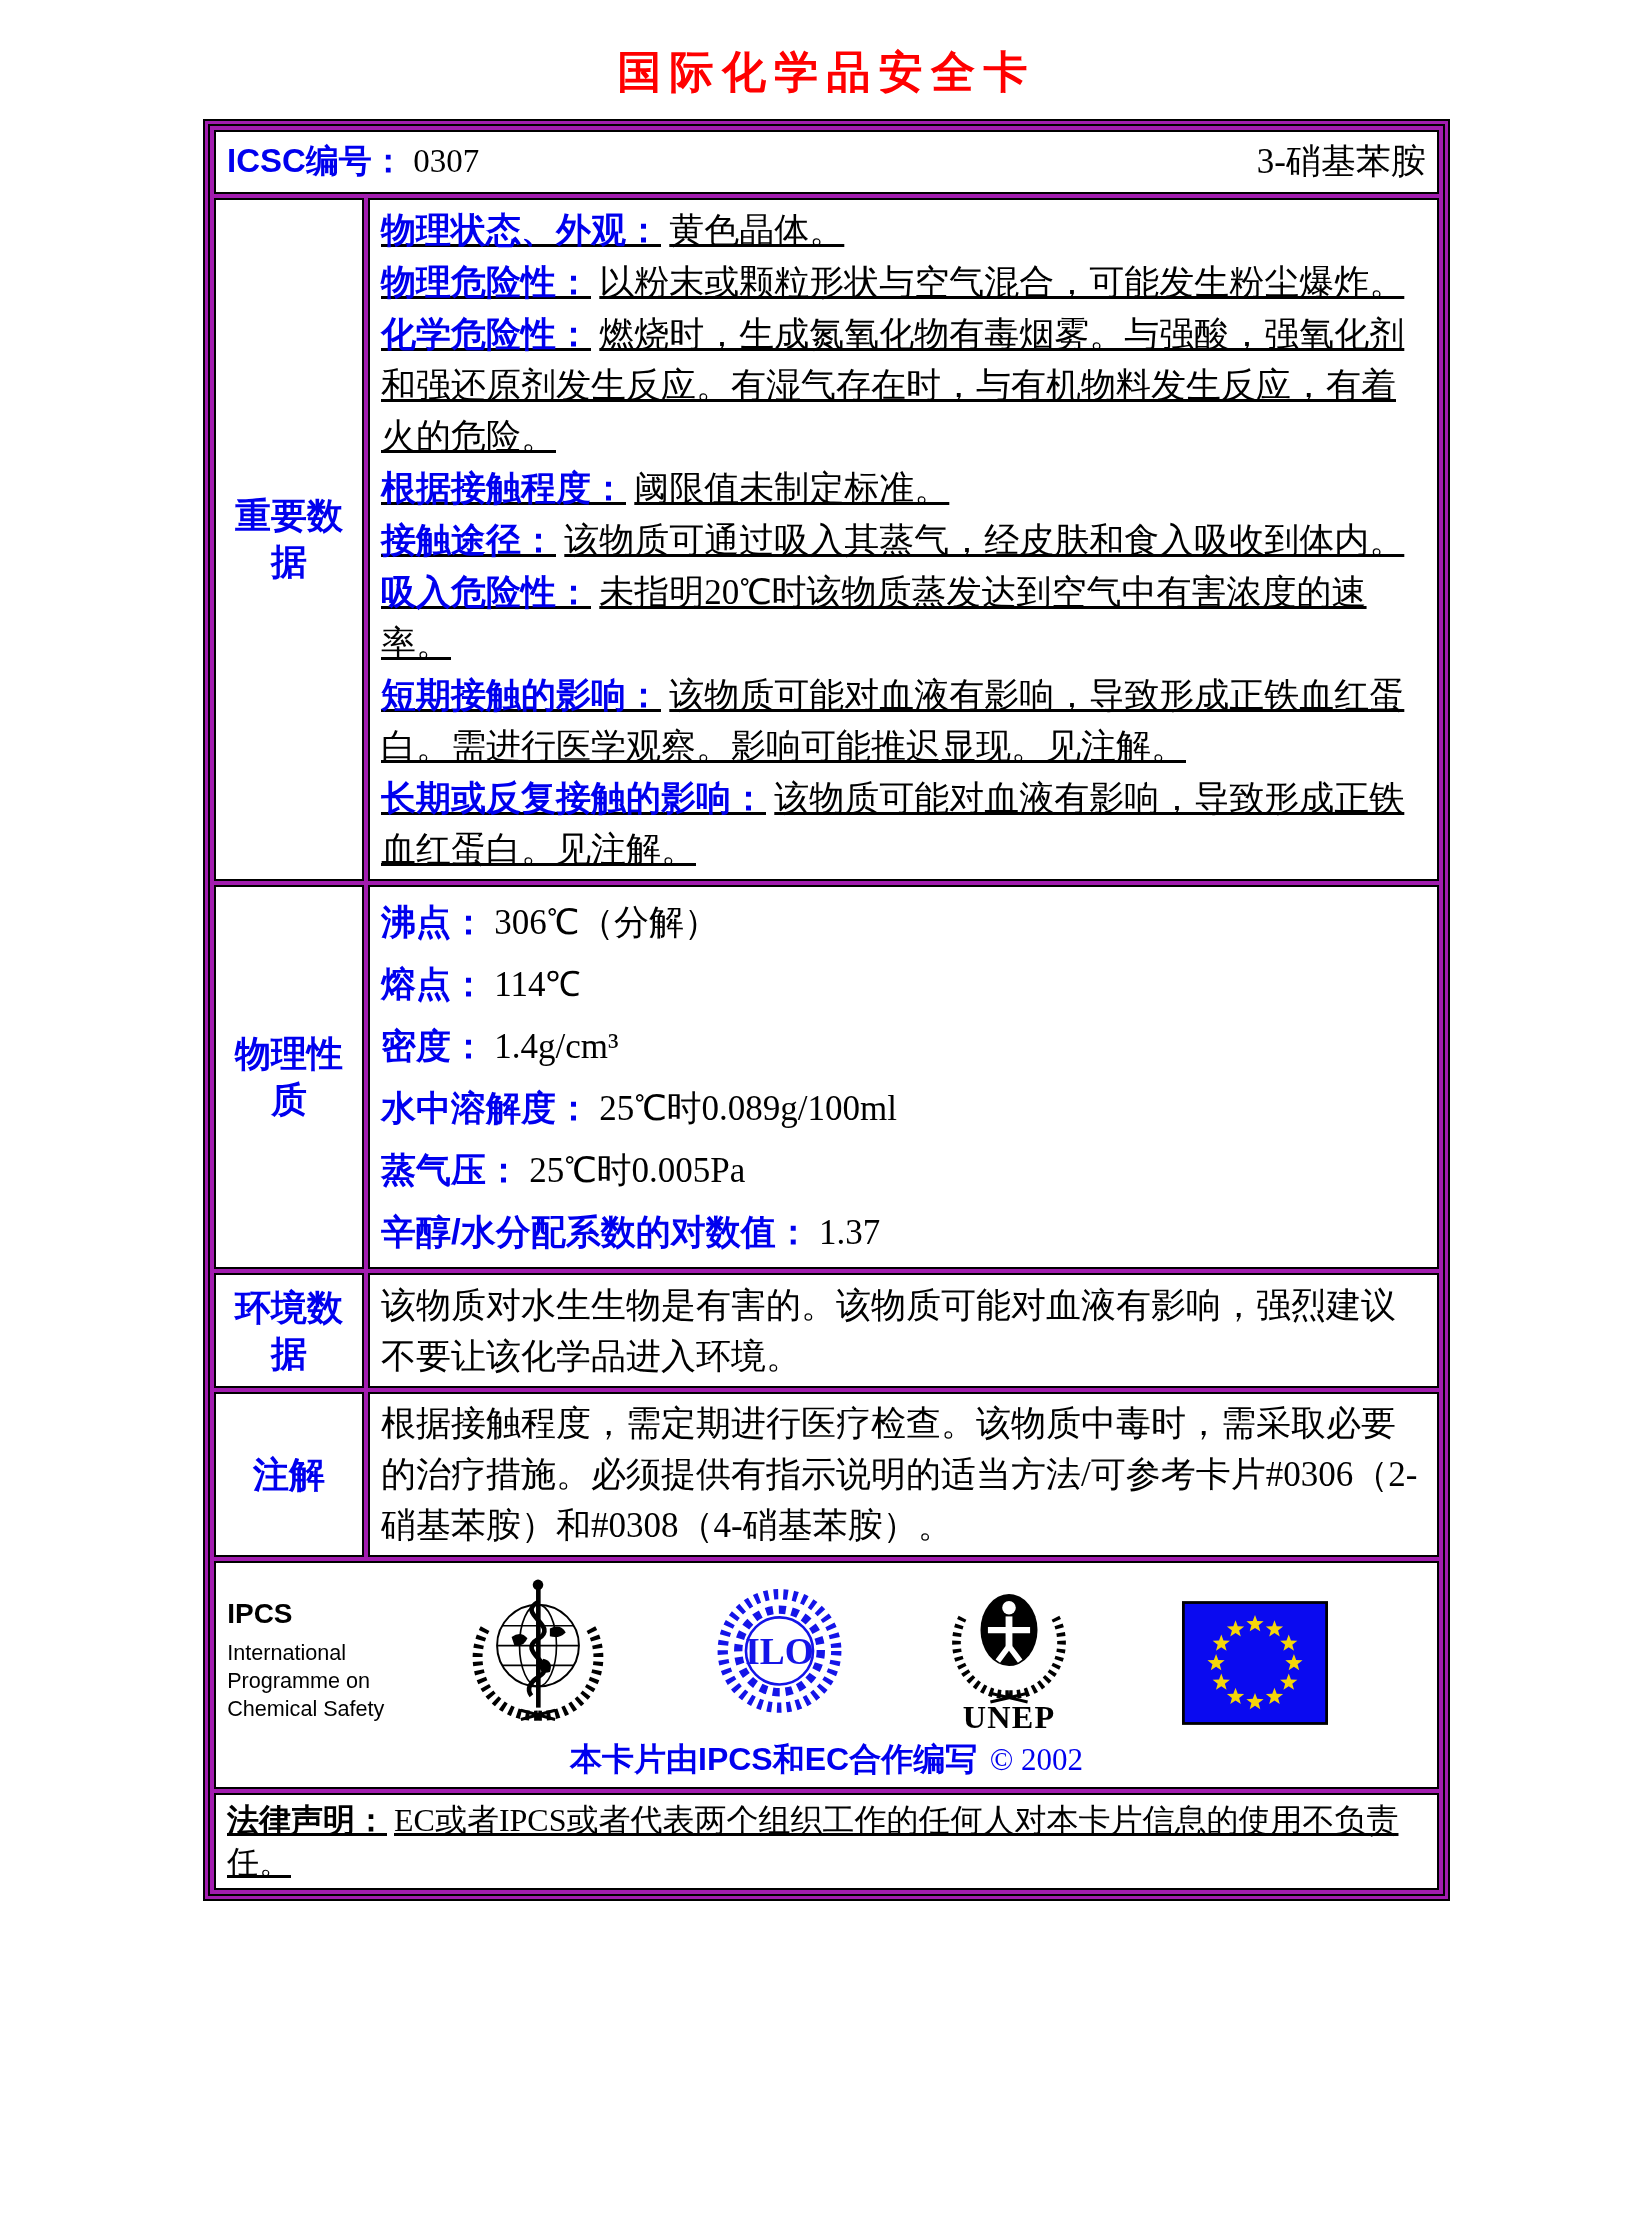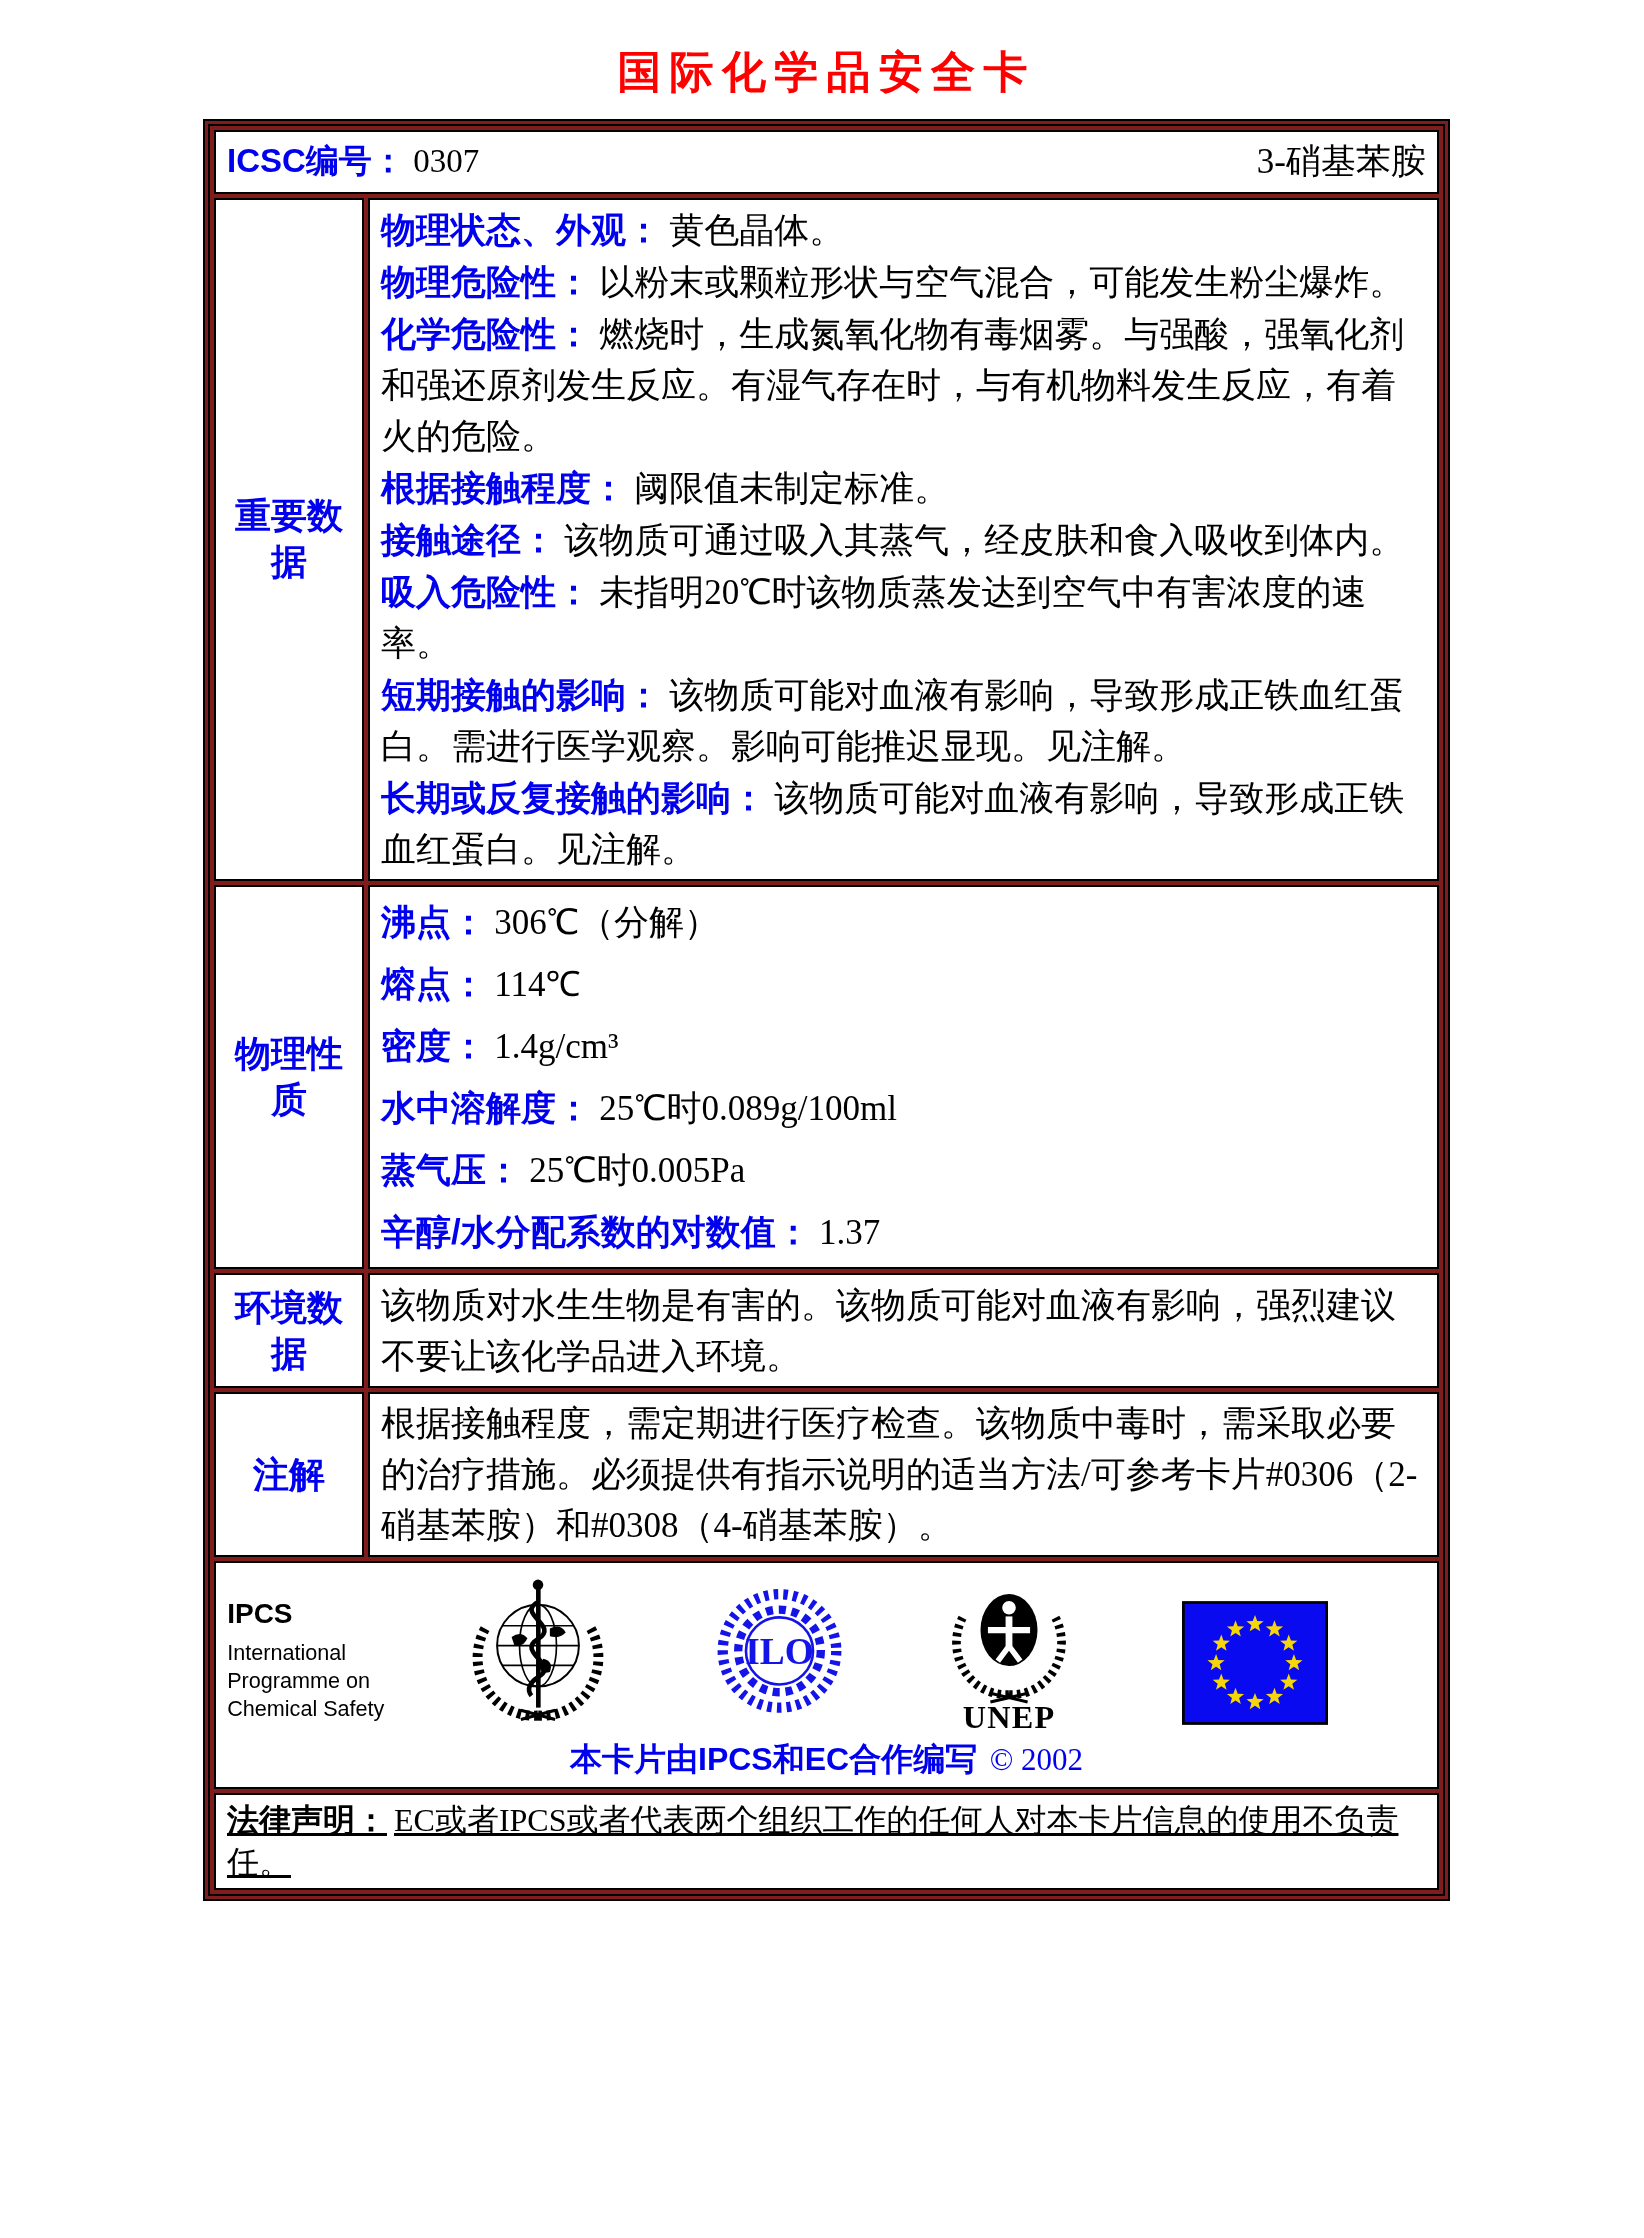--- a/index.html
+++ b/index.html
@@ -9,21 +9,21 @@
   *{box-sizing:border-box;}
   html,body{margin:0;padding:0;background:#ffffff;}
   body{width:1645px;height:2239px;overflow:hidden;
        font-family:"Liberation Serif",serif;color:var(--ink);}
   .page{position:relative;width:1645px;height:2239px;}
 
   .title{width:1247px;margin:43px 0 16.7px 203px;text-align:center;
          color:var(--red);font-size:44px;font-weight:bold;
          font-family:"DejaVu Serif",serif;letter-spacing:8.3px;}
 
-  table.card{margin-left:203px;width:1247px;background:#7f1d1d;
+  table.card{margin-left:203px;width:1247px;background:#a21caf;
              border:7px double var(--ink);
              border-collapse:separate;border-spacing:4.9px;}
   td{border:2.1px solid var(--ink);padding:4.2px 11px;vertical-align:top;
      font-size:35px;background:#fff;}
 
   td.label-cell{width:150px;text-align:center;vertical-align:middle;
      color:var(--blue);font-weight:bold;font-size:36px;
      font-family:"Liberation Sans",sans-serif;padding:2.8px 4.2px;line-height:46px;}
 
   .blue-label{color:var(--blue);font-weight:bold;
@@ -31,21 +31,21 @@
   .item-text{color:var(--ink);font-family:"Liberation Serif",serif;}
   .content-cell{line-height:51px;}
   .r-physical .content-cell{line-height:61px;}
 
   .r-header .full-cell{height:64px;vertical-align:middle;}
   .hdr-flex{display:flex;justify-content:space-between;align-items:center;}
   .hdr-left{font-size:33px;}
   .hdr-left .blue-label{font-size:33px;}
   .chem-name{font-size:35px;}
 
-  .r-important .content-cell{height:662px;}
+  .r-important .content-cell{height:662px;text-decoration:underline;}
   .r-physical  .content-cell{height:348px;}
   .r-env       .content-cell{height:92px;}
   .r-notes     .content-cell{height:139px;}
   .r-extra     .content-cell{height:46px;}
   .r-legal     .full-cell{height:58px;vertical-align:middle;text-decoration:underline;}
   .r-logos     .full-cell{height:188px;padding:5.6px 7px;}
 
   .logos-flex{display:flex;align-items:center;}
   .ipcs-block{width:209px;padding:16.7px 0 0 4.2px;
      font-family:"Liberation Sans",sans-serif;}

